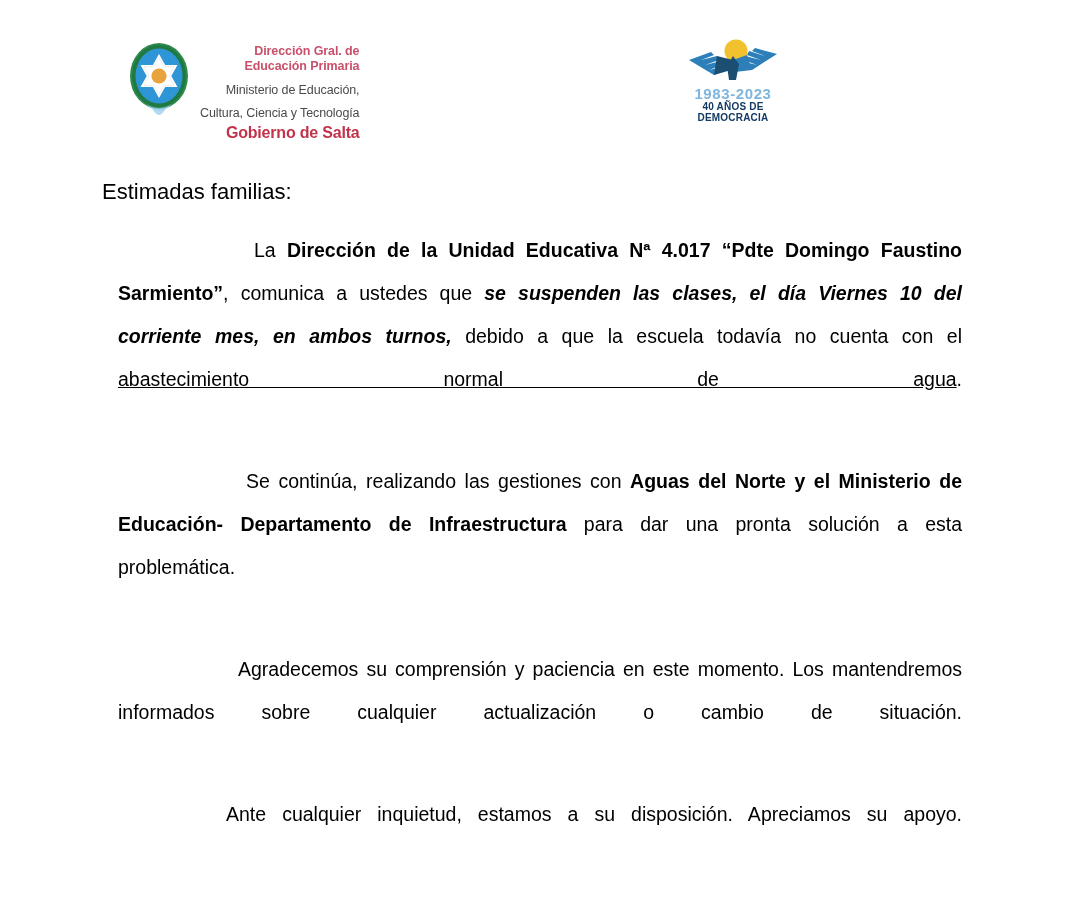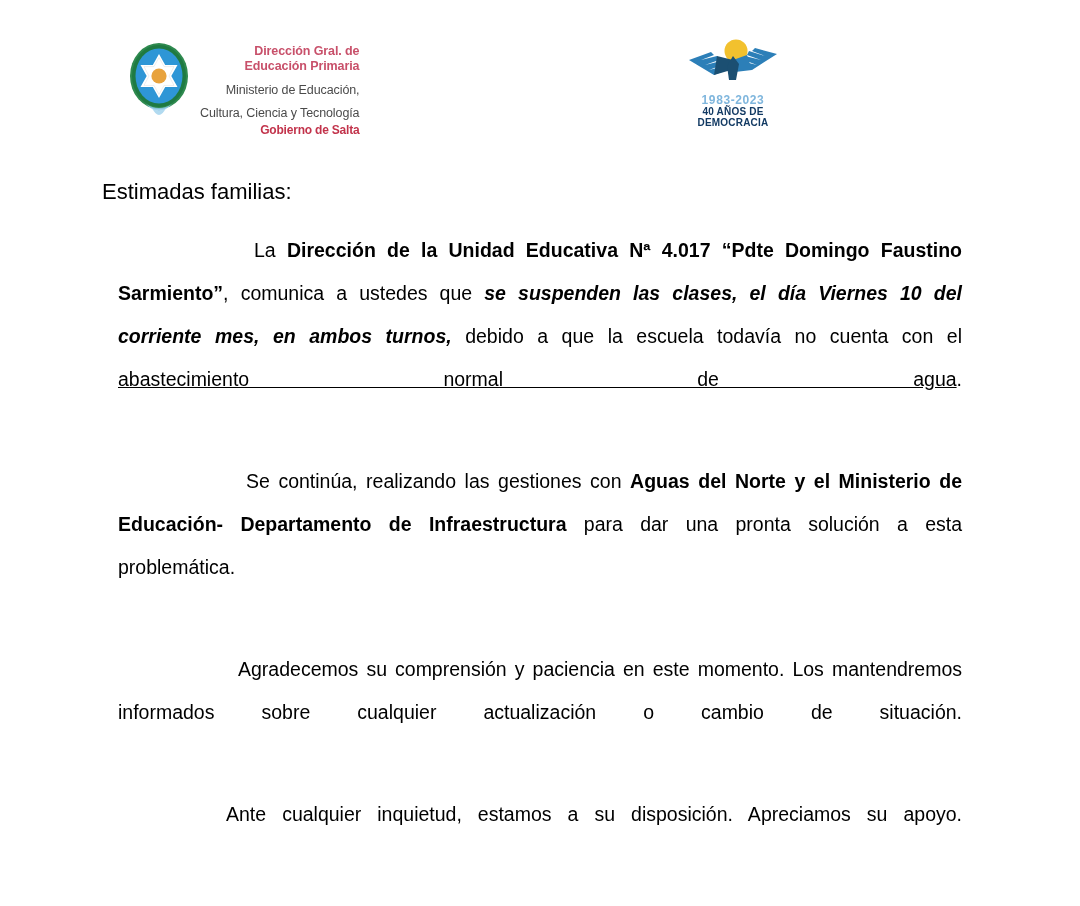--- a/index.html
+++ b/index.html
@@ -55,40 +55,40 @@
     color: #c8506a;
     font-weight: 600;
   }
   .salta-line.gray {
     color: #4a4a4a;
     margin-top: 8px;
   }
   .salta-line.brand {
     color: #c2334b;
     font-weight: bold;
-    font-size: 12px;
+    font-size: 16px;
     margin-top: 2px;
     letter-spacing: -0.2px;
   }
 
   .logo-democracia {
     position: absolute;
     left: 678px;
     top: 36px;
     width: 110px;
     text-align: center;
   }
   .demo-mark { height: 48px; }
   .demo-mark svg { display: block; margin: 0 auto; }
   .demo-years {
-    font-size: 12px;
+    font-size: 15px;
     color: #7fb6dd;
     font-weight: bold;
     letter-spacing: 0.6px;
-    margin-top: 9px;
+    margin-top: 1px;
   }
   .demo-title {
     font-size: 10px;
     color: #123a63;
     font-weight: bold;
     line-height: 1.08;
     letter-spacing: 0.2px;
   }
 
   

